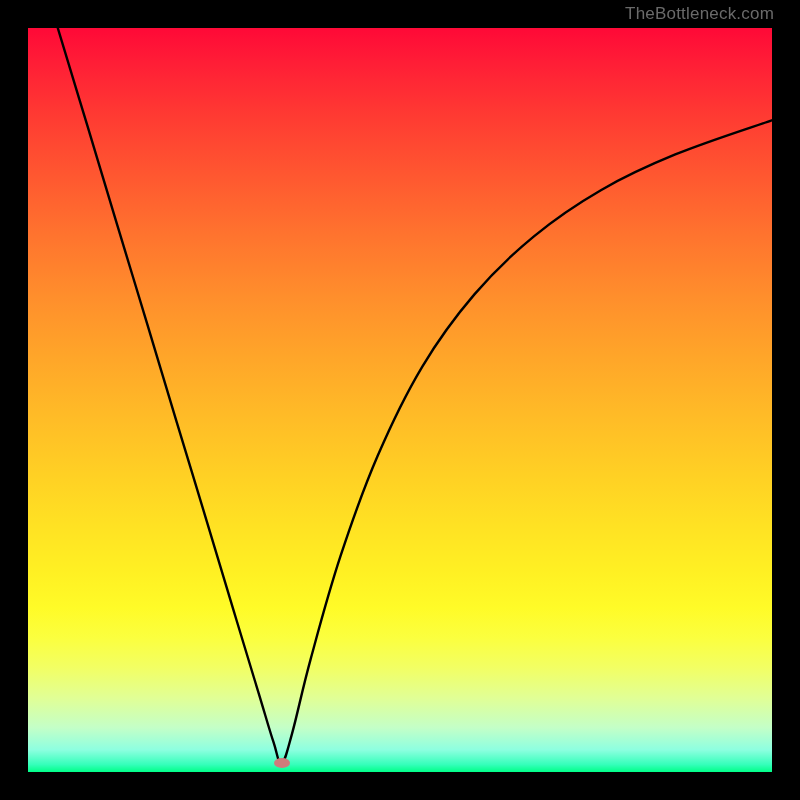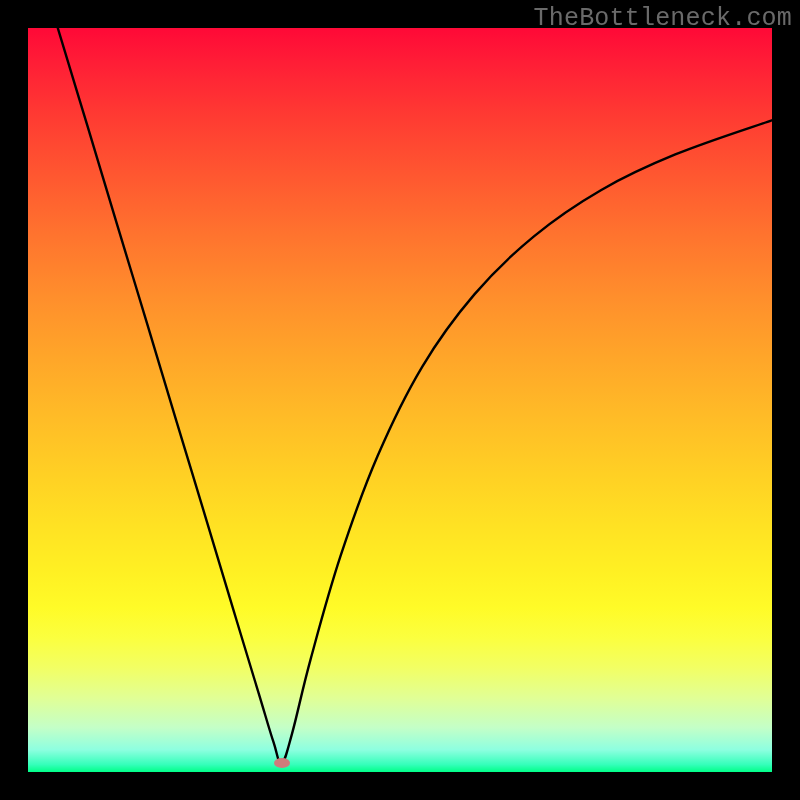--- a/index.html
+++ b/index.html
@@ -39,23 +39,23 @@
       #e1ff95 90%,
       #c4ffc7 94%,
       #8effe0 97%,
       #35ffba 99%,
       #00ff88 100%
     );
   }
   .watermark {
     position: absolute;
     top: 4px;
-    right: 8px;
-    font-family: Liberation Mono, monospace;
-    font-size: 25px;
+    right: 26px;
+    font-family: Liberation Sans, sans-serif;
+    font-size: 17px;
     color: #6a6a6a;
     letter-spacing: 0.2px;
     font-weight: 400;
   }
   svg.curve {
     position: absolute;
     inset: 0;
     width: 100%;
     height: 100%;
   }

